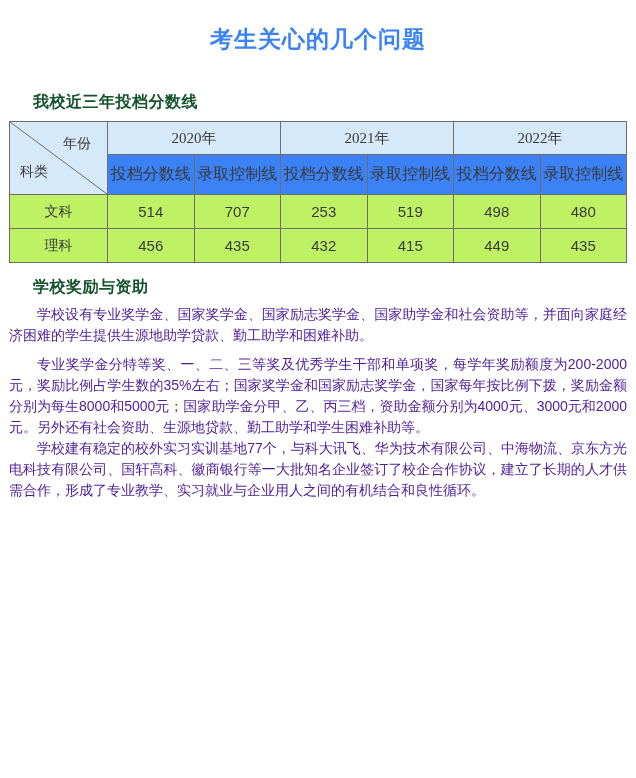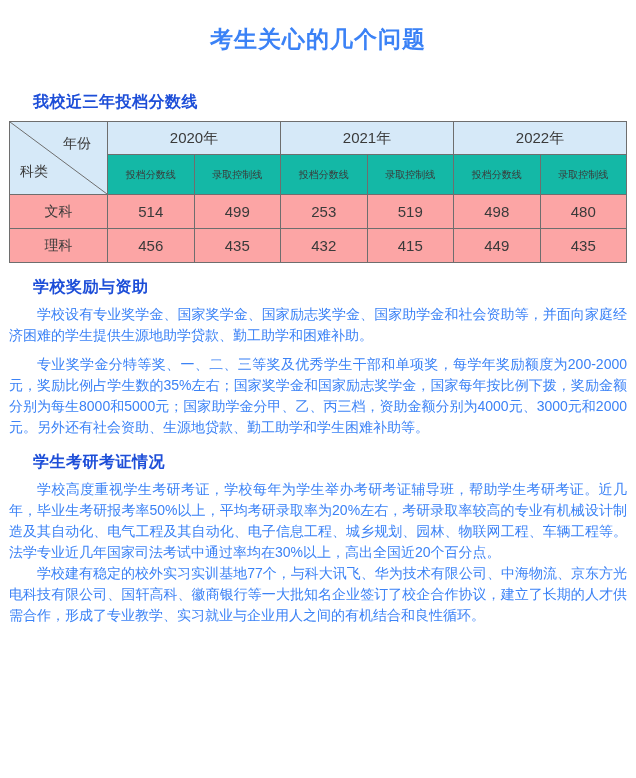--- a/index.html
+++ b/index.html
@@ -19,60 +19,60 @@
     font-size: 23px;
     font-weight: 700;
     color: #3b82f6;
     letter-spacing: 1px;
   }
 
   .section-heading {
     margin: 14px 0 6px 24px;
     font-size: 16px;
     font-weight: 700;
-    color: #1d4ed8;
+    color: #14532d;
     letter-spacing: 0.5px;
   }
   .section-heading.first { margin-top: 37px; margin-bottom: 8px; }
   .section-heading.gap-large { }
 
   .score-table {
     width: 100%;
     border-collapse: collapse;
     table-layout: fixed;
     border: 1px solid #4e4e4e;
   }
   .score-table td {
     border: 1px solid #6e6e6e;
     text-align: center;
     vertical-align: middle;
     color: #3a3a3a;
     padding: 0;
   }
-  .row-years td   { height: 33px; background: #D6E9F8; font-size: 15px; }
-  .row-sub td     { height: 40px; background: #14b8a6; font-size: 10px; }
-  .row-data td    { height: 34px; background: #fca5a5; font-size: 15px; }
+  .row-years td   { height: 33px; background: #D6E9F8; font-size: 15px; font-family: Liberation Serif, serif; }
+  .row-sub td     { height: 40px; background: #3b82f6; font-size: 16px; }
+  .row-data td    { height: 34px; background: #bef264; font-size: 15px; }
   .row-data td.cat-cell { font-size: 14px; }
 
   td.corner {
     background: #D6E9F8;
     position: relative;
     font-size: 14px;
   }
   td.corner svg { position: absolute; inset: 0; width: 100%; height: 100%; display: block; }
   .corner-top    { position: absolute; top: 13px;  right: 16px; }
   .corner-bottom { position: absolute; bottom: 13px; left: 10px; }
 
   .para {
     margin: 0;
     font-size: 14px;
     line-height: 21px;
     text-align: justify;
     text-indent: 2em;
-    color: #3b82f6;
+    color: #4c1d95;
   }
   .section .para + .para { margin-top: 8px; }
 </style>
 </head>
 <body>
 
 <div class="page">
 
   <h1 class="page-title">考生关心的几个问题</h1>
 
@@ -100,21 +100,21 @@
         <td>投档分数线</td>
         <td>录取控制线</td>
         <td>投档分数线</td>
         <td>录取控制线</td>
         <td>投档分数线</td>
         <td>录取控制线</td>
       </tr>
       <tr class="row-data">
         <td class="cat-cell">文科</td>
         <td>514</td>
-        <td>499</td>
+        <td>707</td>
         <td>253</td>
         <td>519</td>
         <td>498</td>
         <td>480</td>
       </tr>
       <tr class="row-data">
         <td class="cat-cell">理科</td>
         <td>456</td>
         <td>435</td>
         <td>432</td>
@@ -124,22 +124,18 @@
       </tr>
     </tbody>
   </table>
 
   <div class="section">
     <h2 class="section-heading gap-large">学校奖励与资助</h2>
     <p class="para">学校设有专业奖学金、国家奖学金、国家励志奖学金、国家助学金和社会资助等，并面向家庭经济困难的学生提供生源地助学贷款、勤工助学和困难补助。</p>
     <p class="para">专业奖学金分特等奖、一、二、三等奖及优秀学生干部和单项奖，每学年奖励额度为200-2000元，奖励比例占学生数的35%左右；国家奖学金和国家励志奖学金，国家每年按比例下拨，奖励金额分别为每生8000和5000元；国家助学金分甲、乙、丙三档，资助金额分别为4000元、3000元和2000元。另外还有社会资助、生源地贷款、勤工助学和学生困难补助等。</p>
   </div>
 
-  <div class="section">
-    <h2 class="section-heading">学生考研考证情况</h2>
-    <p class="para">学校高度重视学生考研考证，学校每年为学生举办考研考证辅导班，帮助学生考研考证。近几年，毕业生考研报考率50%以上，平均考研录取率为20%左右，考研录取率较高的专业有机械设计制造及其自动化、电气工程及其自动化、电子信息工程、城乡规划、园林、物联网工程、车辆工程等。法学专业近几年国家司法考试中通过率均在30%以上，高出全国近20个百分点。</p>
-  </div>
 
   <div class="section">
     <p class="para">学校建有稳定的校外实习实训基地77个，与科大讯飞、华为技术有限公司、中海物流、京东方光电科技有限公司、国轩高科、徽商银行等一大批知名企业签订了校企合作协议，建立了长期的人才供需合作，形成了专业教学、实习就业与企业用人之间的有机结合和良性循环。</p>
   </div>
 
 </div>
 
 </body></html>

